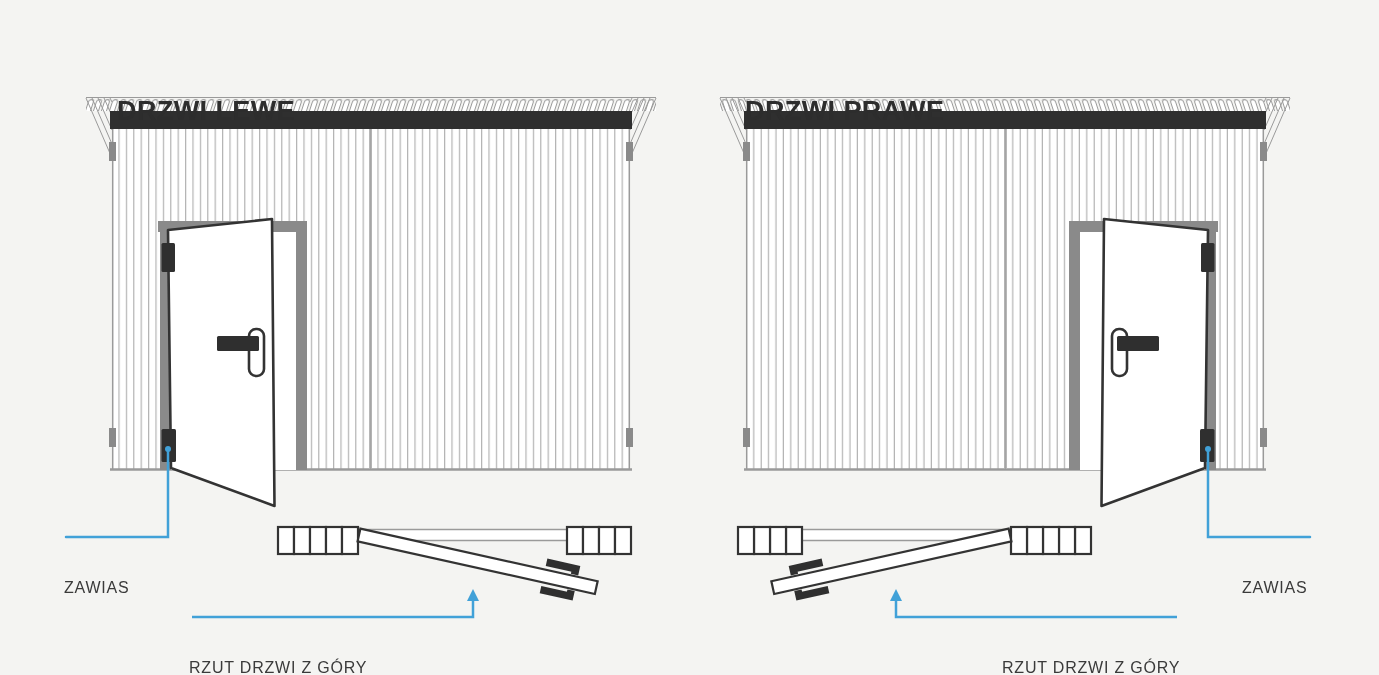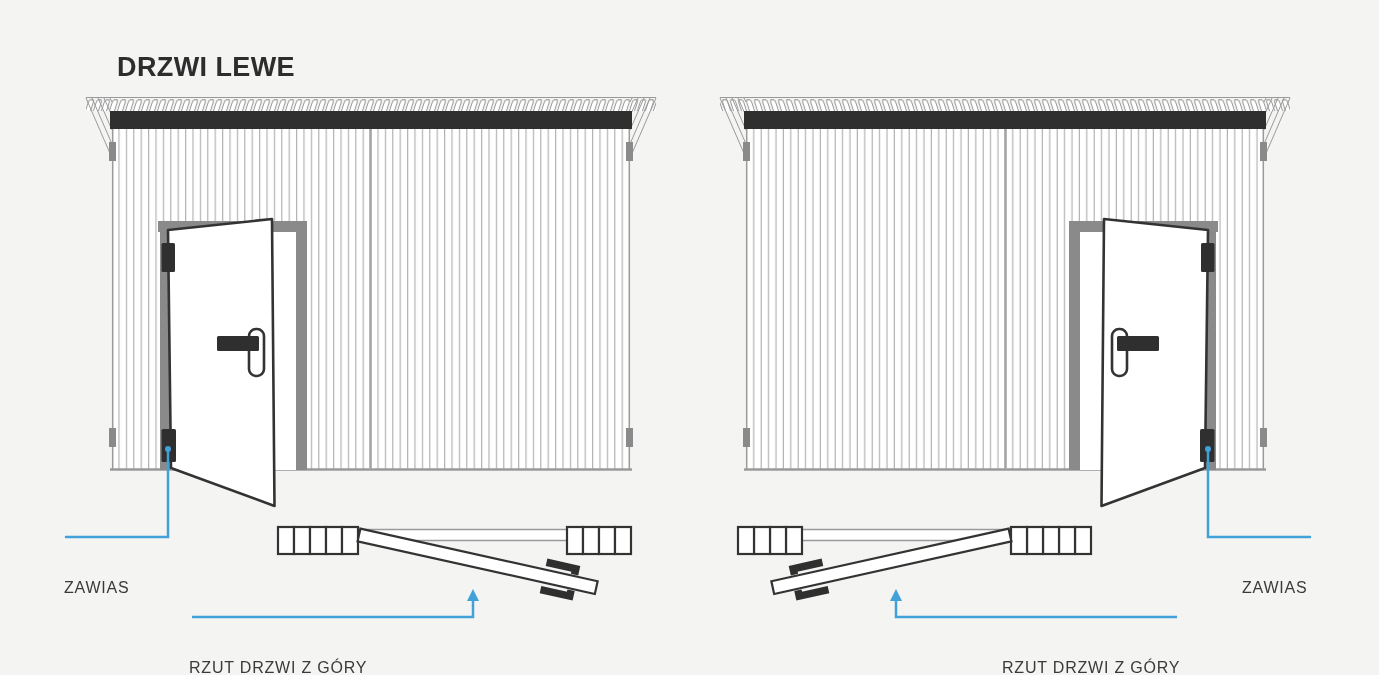--- a/index.html
+++ b/index.html
@@ -11,20 +11,21 @@
     overflow:hidden;
   }
   .stage{position:absolute;inset:0;}
   svg{position:absolute;left:0;top:0;}
   .label{position:absolute;white-space:nowrap;}
   .title{
     font-size:27px;
     font-weight:800;
     letter-spacing:0.4px;
     color:#2d2d2d;
+    margin-top:44px;
   }
   .annot{
     font-size:16px;
     color:#3a3a3a;
     letter-spacing:0.8px;
     margin-top:36px;
   }
   .t-left{left:117px;top:52px;}
   .t-right{left:745px;top:52px;}
   .zawias-left{left:64px;top:543px;}
@@ -134,19 +135,20 @@
     </defs>
 
     <use href="#building"></use>
     <use href="#topview"></use>
 
     <use href="#building" transform="translate(1376,0) scale(-1,1)"></use>
     <use href="#topview" transform="translate(1369,0) scale(-1,1)"></use>
   </svg>
 
   <div class="label title t-left">DRZWI LEWE</div>
+  <div class="label title t-right">DRZWI PRAWE</div>
 
   <div class="label annot zawias-left">ZAWIAS</div>
   <div class="label annot zawias-right">ZAWIAS</div>
 
   <div class="label annot rzut-left">RZUT DRZWI Z GÓRY</div>
   <div class="label annot rzut-right">RZUT DRZWI Z GÓRY</div>
 </div>
 
 </body></html>

